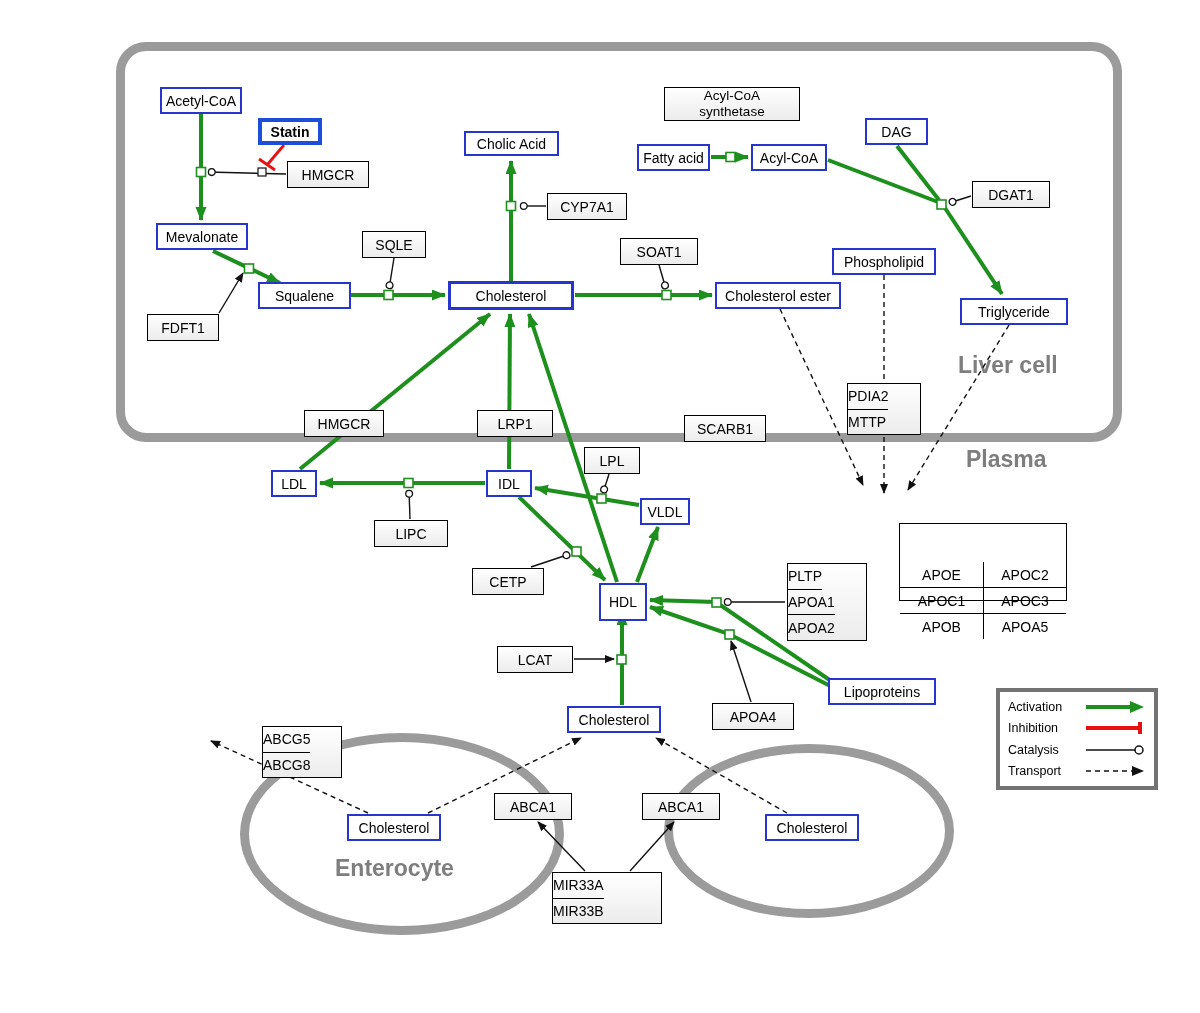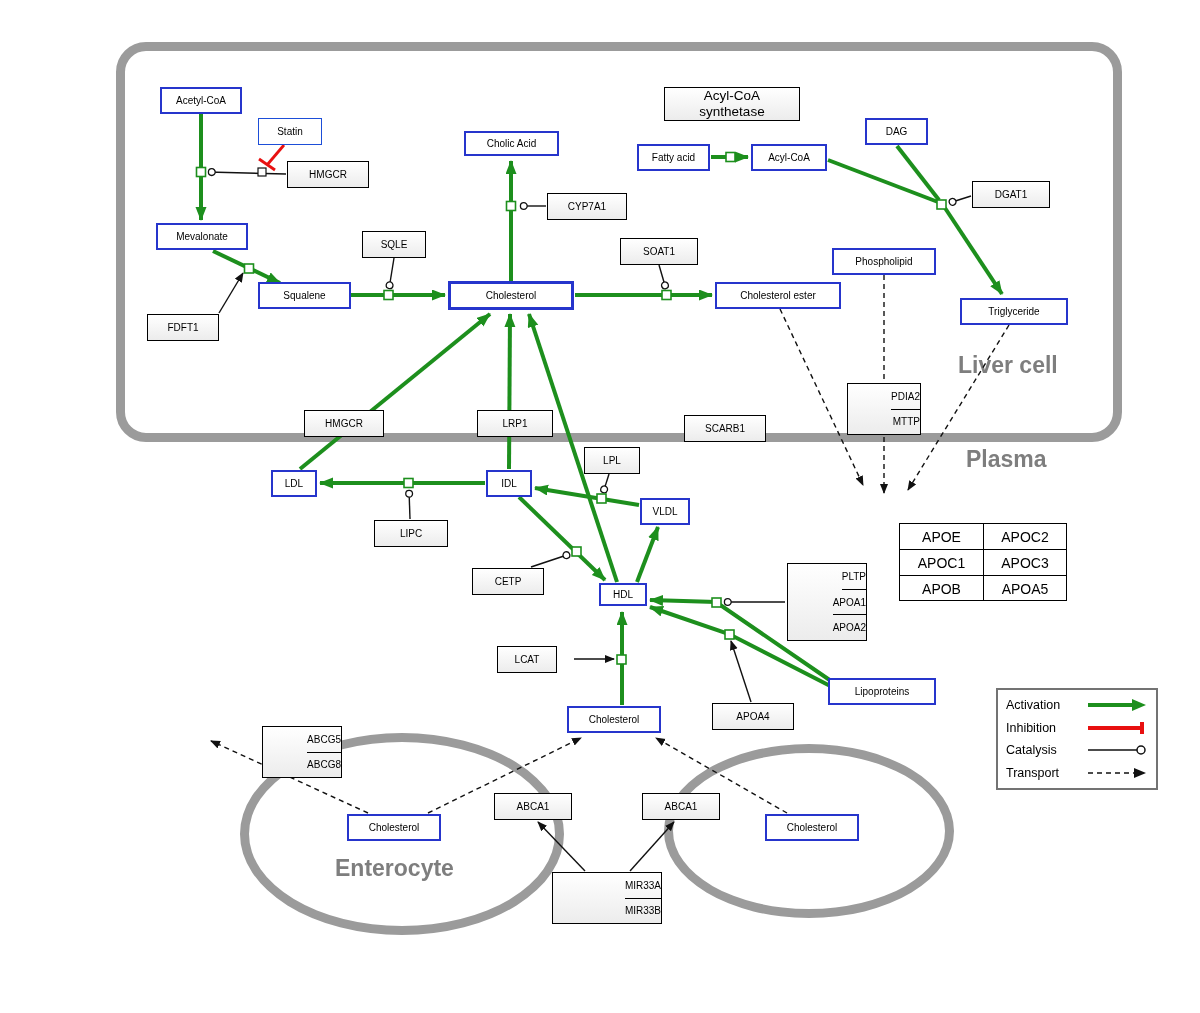--- a/index.html
+++ b/index.html
@@ -12,38 +12,38 @@
   
   #edges{position:absolute;left:0;top:0;z-index:2;pointer-events:none;}
   .e-act{stroke:#1d8f1d;stroke-width:4;fill:none;}
   .e-cat{stroke:#111;stroke-width:1.4;fill:none;}
   .e-tr{stroke:#111;stroke-width:1.4;stroke-dasharray:5 4;fill:none;}
   .e-inh{stroke:#e81010;stroke-width:2.8;fill:none;}
   .anch{fill:#fff;stroke:#1d8f1d;stroke-width:1.6;}
   .anchb{fill:#fff;stroke:#111;stroke-width:1.2;}
   
   .node{position:absolute;box-sizing:border-box;display:flex;align-items:center;justify-content:center;
-        text-align:center;font-size:10px;color:#000;background:#fff;z-index:3;white-space:nowrap;}
+        text-align:center;font-size:14px;color:#000;background:#fff;z-index:3;white-space:nowrap;}
   .m{border:2px solid #2635cc;}
   .m.big{border-width:3px;}
   .g{border:1px solid #000;background:linear-gradient(#ffffff,#ececec);}
-  .red{border:1px solid #1d4ed8;background:#fff;}
+  .red{border:4px solid #1d4ed8;background:#fff;font-weight:bold;}
   .two-line{flex-direction:column;font-size:13.5px;line-height:1.15;white-space:normal;}
-  .tbl{flex-direction:column;padding:0;align-items:flex-end;}
+  .tbl{flex-direction:column;padding:0;align-items:flex-start;}
   .trow{flex:1;display:flex;align-items:center;justify-content:center;border-bottom:1px solid #000;}
   .trow.last{border-bottom:none;}
   
   .apo{position:absolute;display:grid;grid-template-columns:1fr 1fr;background:#fff;border:1px solid #000;
        z-index:3;box-sizing:border-box;font-size:14px;}
   .apo .cell{display:flex;align-items:center;justify-content:center;border-left:1px solid #000;
              border-top:1px solid #000;height:25px;}
-  .apo .cell:nth-child(-n+2){border-top:none;}
+  .apo .cell:nth-child(-n+2){border-top:none;margin-top:38px;}
   .apo .cell:nth-child(odd){border-left:none;}
   
-  .legend{position:absolute;border:2px solid #737373;background:#fff;z-index:4;box-sizing:border-box;
+  .legend{position:absolute;border:4px solid #737373;background:#fff;z-index:4;box-sizing:border-box;
           display:flex;flex-direction:column;justify-content:space-around;padding:4px 8px;}
   .lrow{display:flex;align-items:center;justify-content:space-between;height:23px;}
   .lrow .ltxt{font-size:12.5px;color:#000;}
 </style>
 </head>
 <body>
 
 <div id="canvas">
 
   <div class="comp-rect" style="left:116px;top:42px;width:988px;height:382px"></div>
@@ -135,21 +135,21 @@
   <div class="node m big" style="left:448px;top:281px;width:126px;height:29px">Cholesterol</div>
   <div class="node m" style="left:637px;top:144px;width:73px;height:27px">Fatty acid</div>
   <div class="node m" style="left:751px;top:144px;width:76px;height:27px">Acyl-CoA</div>
   <div class="node m" style="left:865px;top:118px;width:63px;height:27px">DAG</div>
   <div class="node m" style="left:832px;top:248px;width:104px;height:27px">Phospholipid</div>
   <div class="node m" style="left:715px;top:282px;width:126px;height:27px">Cholesterol ester</div>
   <div class="node m" style="left:960px;top:298px;width:108px;height:27px">Triglyceride</div>
   <div class="node m" style="left:271px;top:470px;width:46px;height:27px">LDL</div>
   <div class="node m" style="left:486px;top:470px;width:46px;height:27px">IDL</div>
   <div class="node m" style="left:640px;top:498px;width:50px;height:27px">VLDL</div>
-  <div class="node m" style="left:599px;top:583px;width:48px;height:23px">HDL</div>
+  <div class="node m" style="left:599px;top:583px;width:48px;height:38px">HDL</div>
   <div class="node m" style="left:828px;top:678px;width:108px;height:27px">Lipoproteins</div>
   <div class="node m" style="left:567px;top:706px;width:94px;height:27px">Cholesterol</div>
   <div class="node m" style="left:347px;top:814px;width:94px;height:27px">Cholesterol</div>
   <div class="node m" style="left:765px;top:814px;width:94px;height:27px">Cholesterol</div>
 
   <div class="node red" style="left:258px;top:118px;width:64px;height:27px">Statin</div>
 
   <div class="node g" style="left:287px;top:161px;width:82px;height:27px">HMGCR</div>
   <div class="node g" style="left:362px;top:231px;width:64px;height:27px">SQLE</div>
   <div class="node g" style="left:147px;top:314px;width:72px;height:27px">FDFT1</div>
@@ -163,21 +163,21 @@
   <div class="node g" style="left:304px;top:410px;width:80px;height:27px">HMGCR</div>
   <div class="node g" style="left:477px;top:410px;width:76px;height:27px">LRP1</div>
   <div class="node g" style="left:684px;top:415px;width:82px;height:27px">SCARB1</div>
   <div class="node g tbl" style="left:847px;top:383px;width:74px;height:52px">
     <div class="trow">PDIA2</div>
     <div class="trow last">MTTP</div>
   </div>
   <div class="node g" style="left:584px;top:447px;width:56px;height:27px">LPL</div>
   <div class="node g" style="left:374px;top:520px;width:74px;height:27px">LIPC</div>
   <div class="node g" style="left:472px;top:568px;width:72px;height:27px">CETP</div>
-  <div class="node g" style="left:497px;top:646px;width:60px;height:27px">LCAT</div>
+  <div class="node g" style="left:497px;top:646px;width:76px;height:27px">LCAT</div>
   <div class="node g tbl" style="left:787px;top:563px;width:80px;height:78px">
     <div class="trow">PLTP</div>
     <div class="trow">APOA1</div>
     <div class="trow last">APOA2</div>
   </div>
   <div class="node g" style="left:712px;top:703px;width:82px;height:27px">APOA4</div>
   <div class="node g tbl" style="left:262px;top:726px;width:80px;height:52px">
     <div class="trow">ABCG5</div>
     <div class="trow last">ABCG8</div>
   </div>

